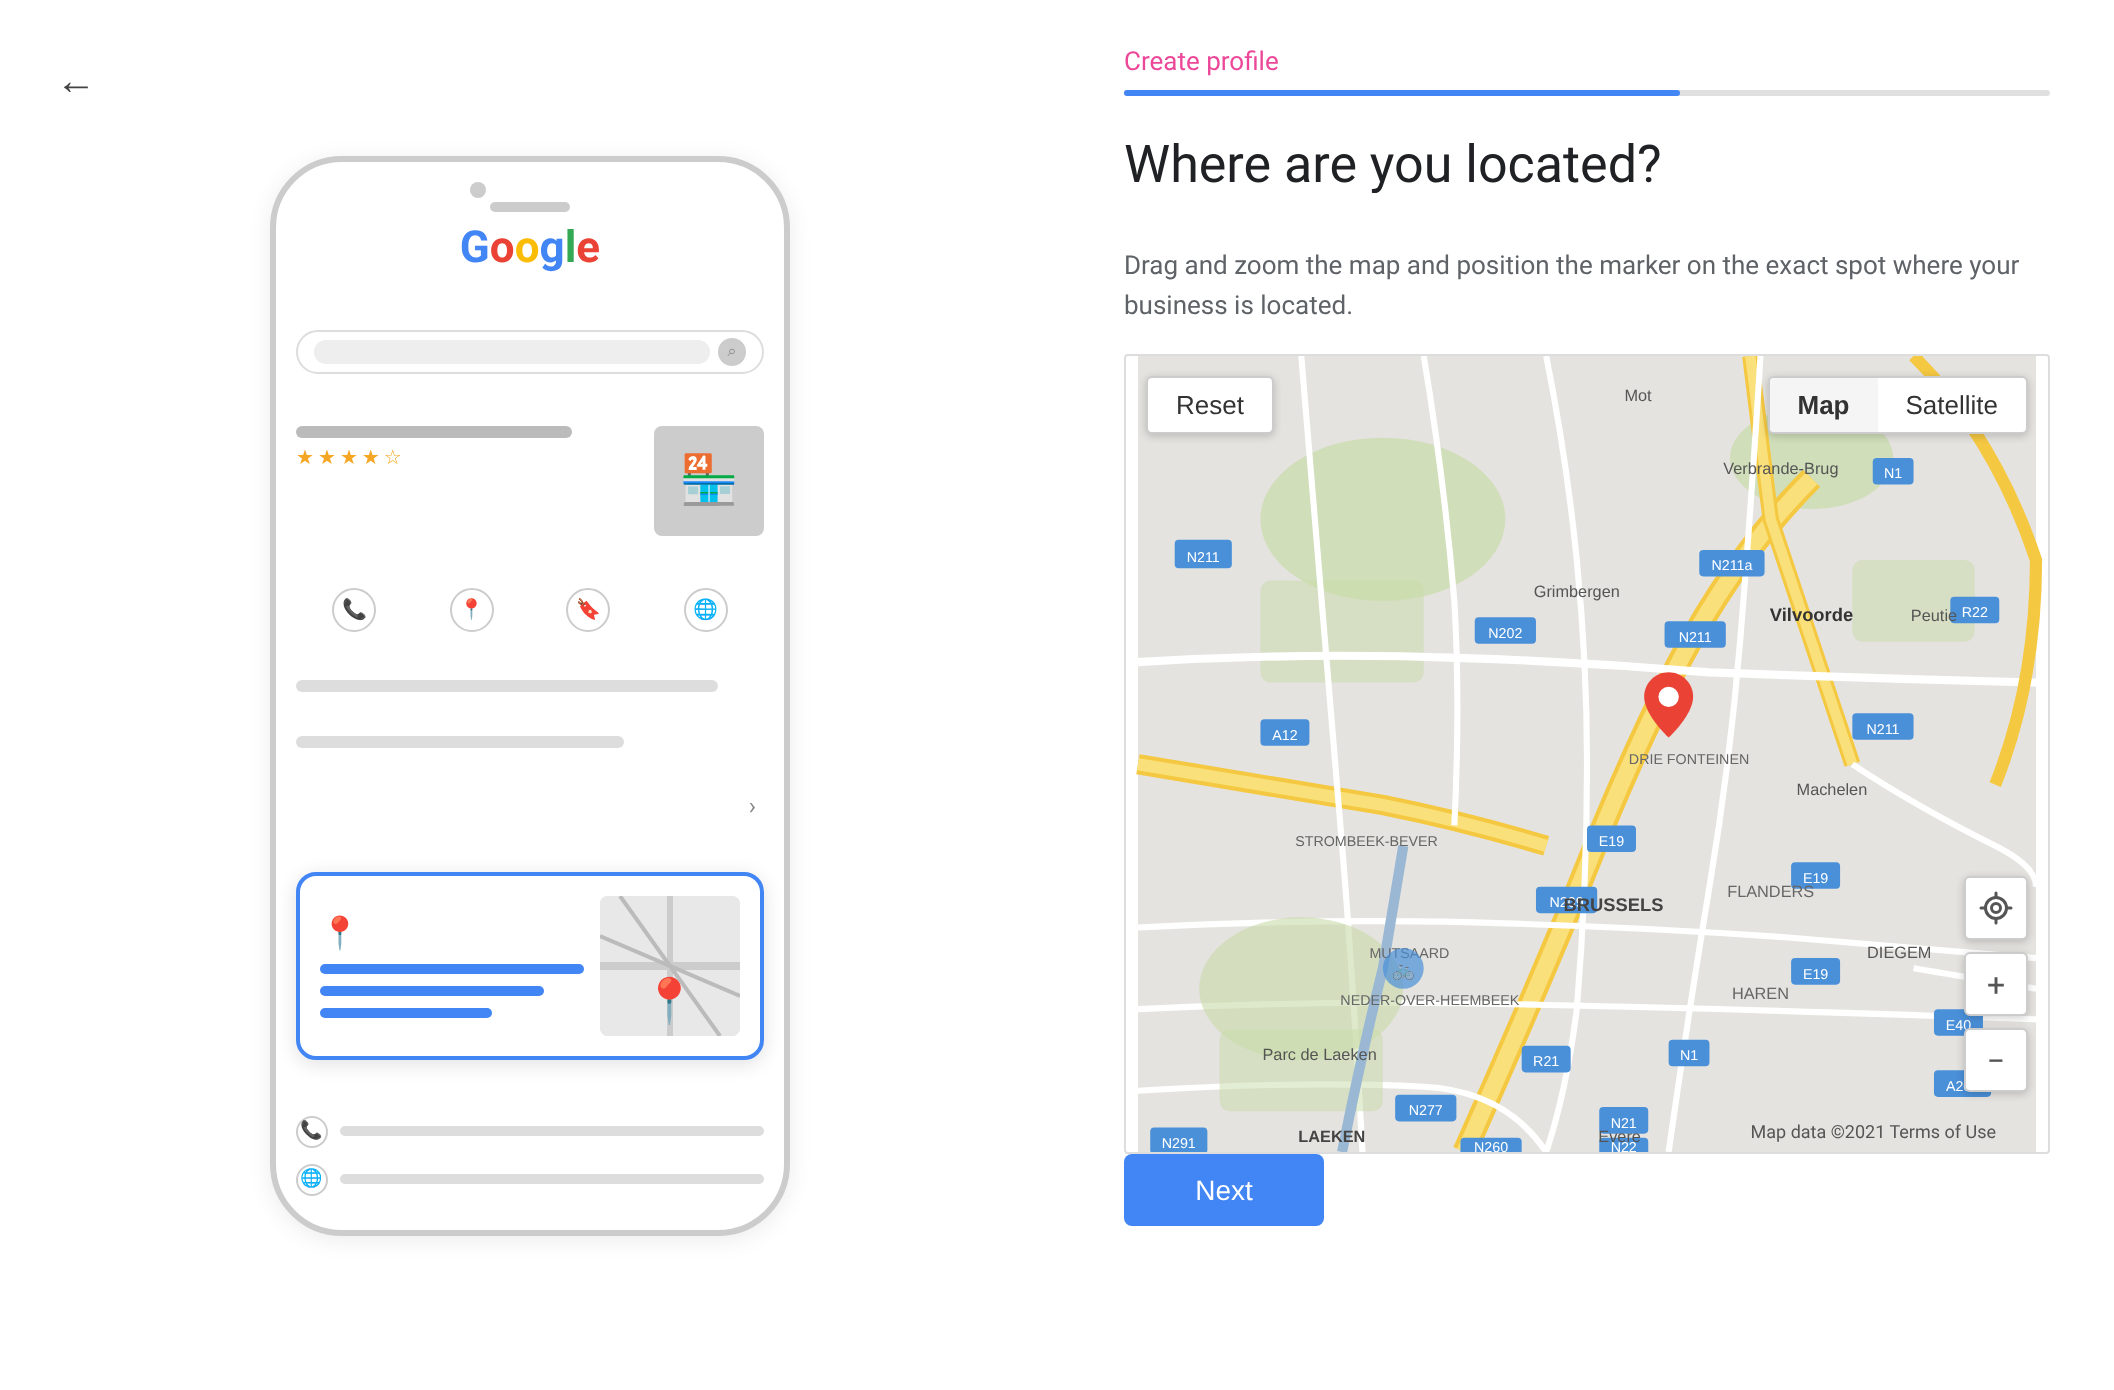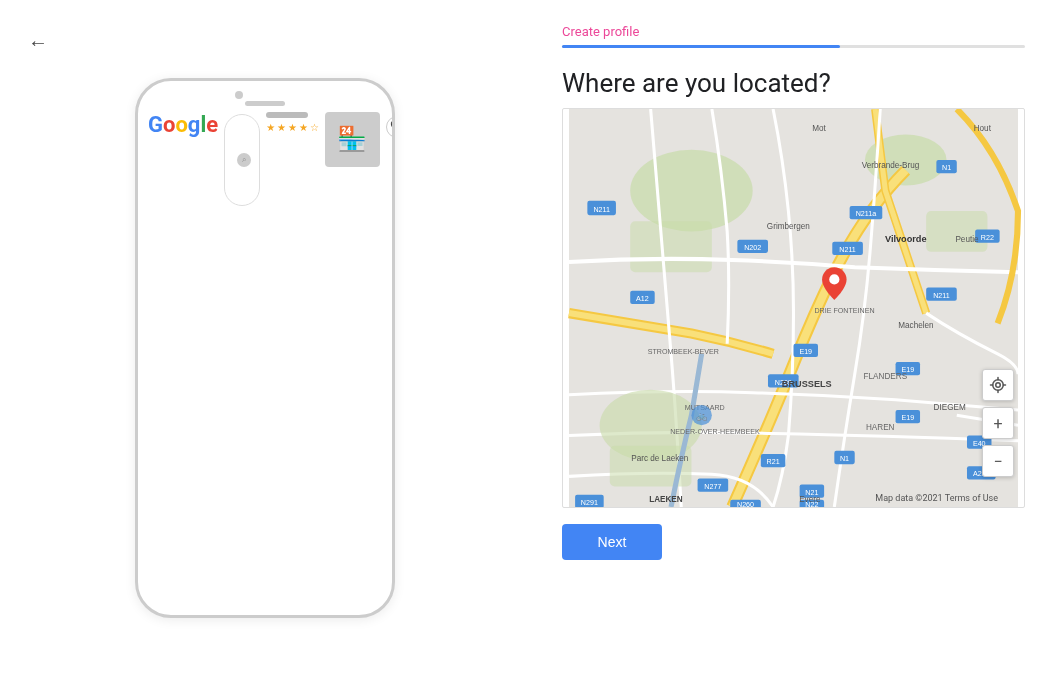--- a/index.html
+++ b/index.html
@@ -57,22 +57,22 @@
       background: #ccc;
       border-radius: 50%;
       position: absolute;
       top: 10px;
       left: 50%;
       transform: translateX(-30px);
     }
 
     .phone-content {
       display: flex;
-      flex-direction: row;
-      gap: 6px;
+      flex-direction: column;
+      gap: 22px;
     }
 
     
     .google-logo {
       text-align: center;
       font-size: 22px;
       font-weight: bold;
       margin-bottom: 4px;
     }
     .g-blue { color: #4285F4; }
@@ -263,21 +263,21 @@
       height: 3px;
       background: #4285F4;
       border-radius: 2px;
       width: 60%;
     }
 
     .section-title {
       font-size: 26px;
       font-weight: 400;
       color: #202124;
-      margin-bottom: 10px;
+      margin-bottom: 26px;
     }
 
     .section-desc {
       font-size: 13px;
       color: #5f6368;
       line-height: 1.5;
       margin-bottom: 14px;
     }
 
     
@@ -375,21 +375,20 @@
       position: absolute;
       bottom: 4px;
       right: 26px;
       font-size: 9px;
       color: #555;
       z-index: 10;
     }
 
     
     .next-btn {
-      margin-top: 16px;
       background: #4285F4;
       color: #fff;
       border: none;
       border-radius: 4px;
       padding: 10px 18px;
       font-size: 14px;
       font-weight: 500;
       cursor: pointer;
       align-self: flex-start;
       width: 100px;
@@ -481,20 +480,21 @@
   </div>
 </div>
 
 <div class="right-panel">
   <div class="create-profile-label">Create profile</div>
   <div class="progress-bar-container">
     <div class="progress-bar-fill" style="width: 60%;"></div>
   </div>
 
   <h1 class="section-title">Where are you located?</h1>
+  <p class="section-desc">Drag and zoom the map and position the marker on the exact spot where your business is located.</p>
 
   <div class="map-container">
     
     <svg class="map-svg" xmlns="http://www.w3.org/2000/svg" viewBox="0 0 440 390">
 
       <rect width="440" height="390" fill="#e5e3df"></rect>
 
       <ellipse cx="120" cy="80" rx="60" ry="40" fill="#c8dba8" opacity="0.7"></ellipse>
       <rect x="60" y="110" width="80" height="50" fill="#c8dba8" opacity="0.5" rx="5"></rect>
       <ellipse cx="330" cy="50" rx="40" ry="25" fill="#c8dba8" opacity="0.7"></ellipse>
@@ -612,20 +612,27 @@
       <circle cx="130" cy="300" r="10" fill="#4a90d9" opacity="0.7"></circle>
       <text x="130" y="304" font-family="Arial" font-size="9" fill="white" text-anchor="middle">🚲</text>
 
       <g transform="translate(248, 155)">
         <path d="M 12 0 C 5.4 0 0 5.4 0 12 C 0 21 12 32 12 32 C 12 32 24 21 24 12 C 24 5.4 18.6 0 12 0 Z" fill="#EA4335"></path>
         <circle cx="12" cy="12" r="5" fill="#fff"></circle>
       </g>
     </svg>
 
     
+    <div class="map-top-controls">
+      <button class="reset-btn">Reset</button>
+      <div class="map-type-toggle">
+        <button class="map-type-btn active">Map</button>
+        <button class="map-type-btn">Satellite</button>
+      </div>
+    </div>
 
     
     <div class="map-right-controls">
       <div class="map-ctrl-btn location">
         <svg width="18" height="18" viewBox="0 0 24 24" fill="none" xmlns="http://www.w3.org/2000/svg">
           <circle cx="12" cy="12" r="3" stroke="#555" stroke-width="2"></circle>
           <path d="M12 2v3M12 19v3M2 12h3M19 12h3" stroke="#555" stroke-width="2" stroke-linecap="round"></path>
           <circle cx="12" cy="12" r="7" stroke="#555" stroke-width="2" fill="none"></circle>
         </svg>
       </div>

